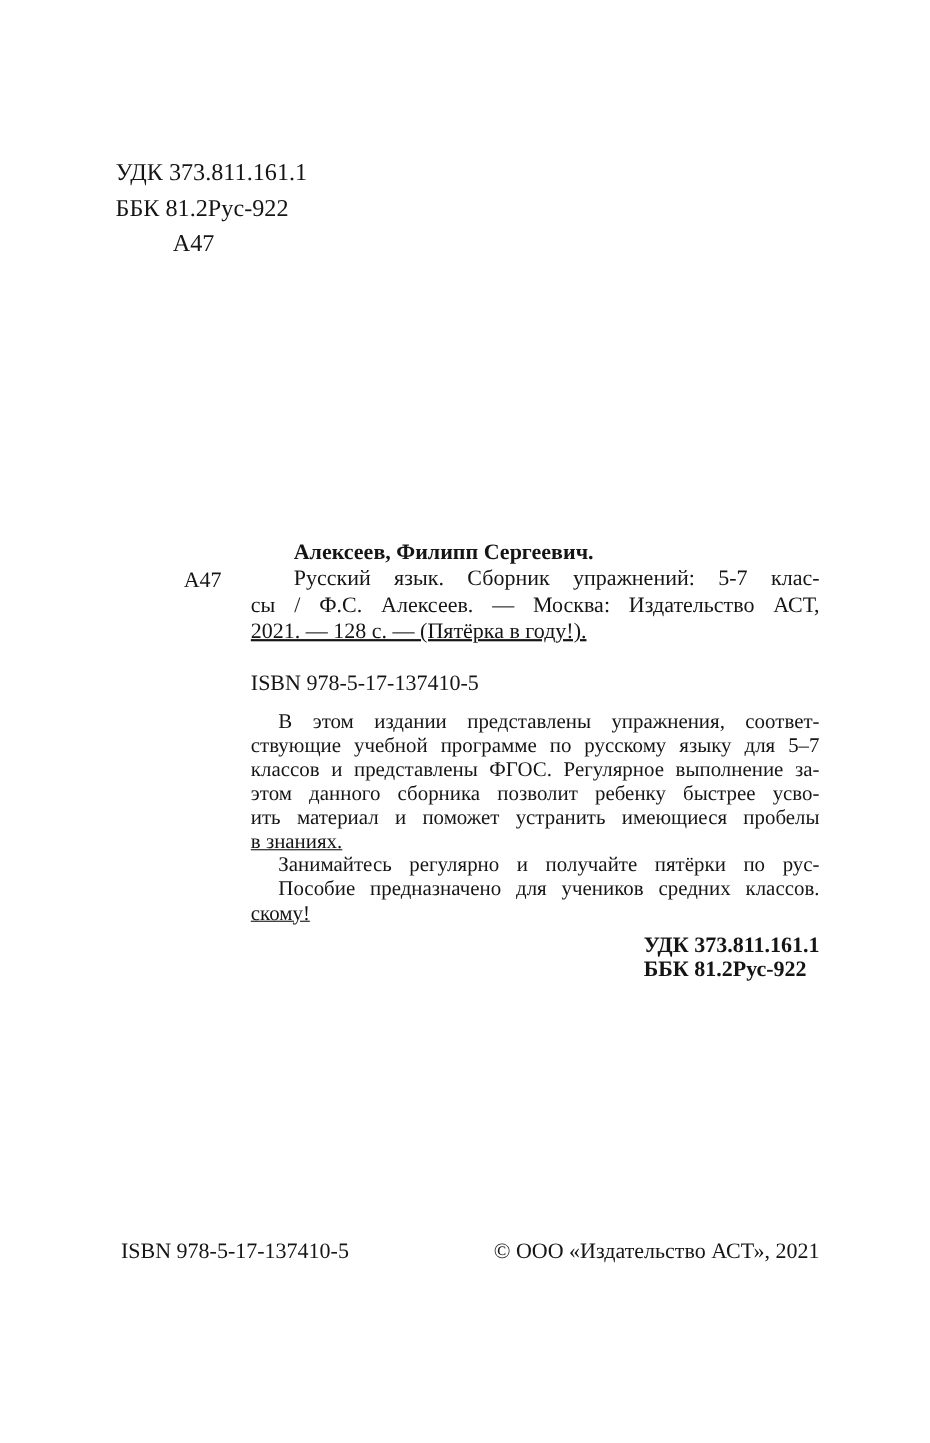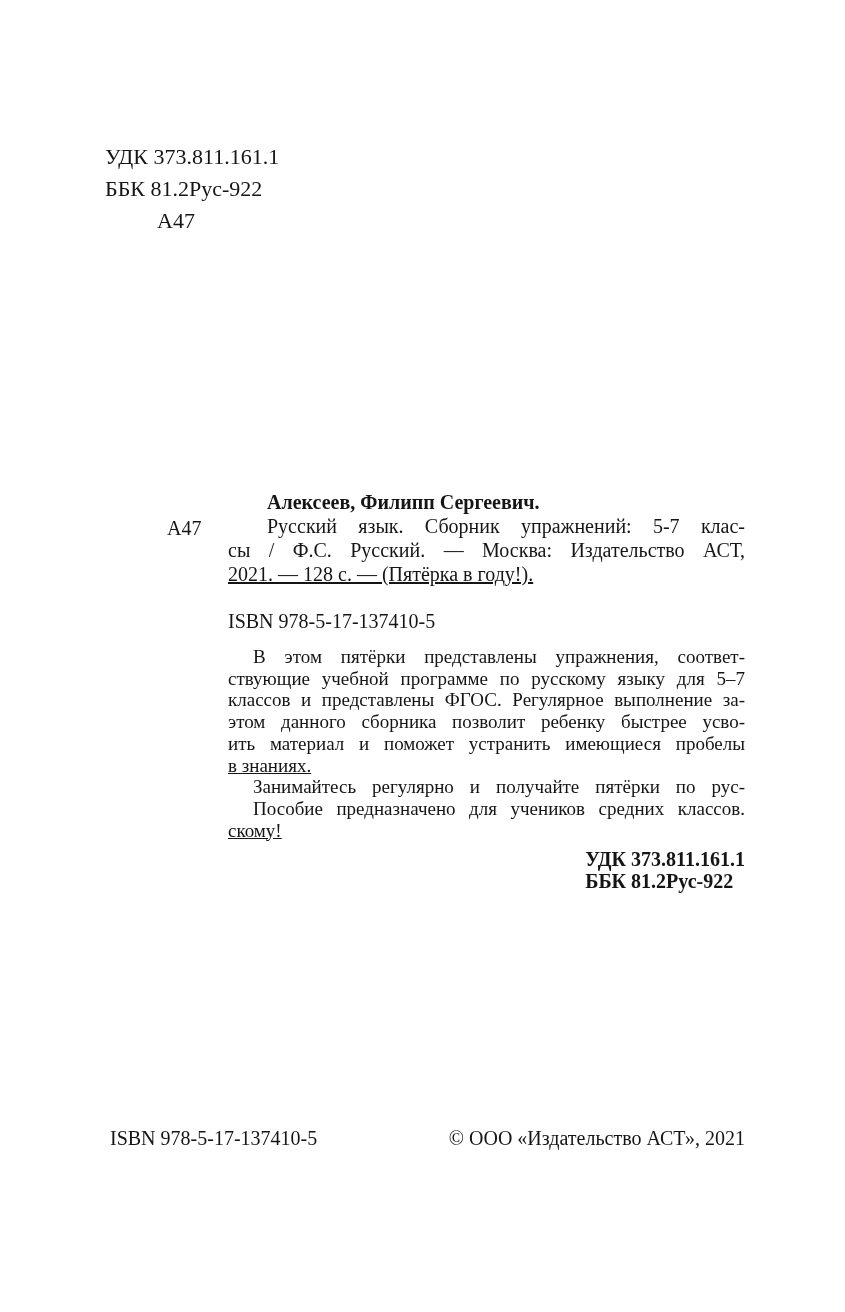--- a/index.html
+++ b/index.html
@@ -94,27 +94,27 @@
   <div>ББК 81.2Рус-922</div>
   <div class="code-indent">А47</div>
 </div>
 
 <div class="card">
   <div class="hang-code">А47</div>
 
   <div class="author-heading">Алексеев, Филипп Сергеевич.</div>
 
   <div class="jline ind-bib">Русский язык. Сборник упражнений: 5-7 клас-</div>
-  <div class="jline">сы / Ф.С. Русский. — Москва: Издательство АСТ,</div>
+  <div class="jline">сы / Ф.С. Алексеев. — Москва: Издательство АСТ,</div>
   <div class="plainline">2021. — 128 с. — (Пятёрка в году!).</div>
 
   <div class="isbn-line">ISBN 978-5-17-137410-5</div>
 
   <div class="annotation">
-    <div class="jline ind-par">В этом пятёрки представлены упражнения, соответ-</div>
+    <div class="jline ind-par">В этом издании представлены упражнения, соответ-</div>
     <div class="jline">ствующие учебной программе по русскому языку для 5–7</div>
     <div class="jline">классов и представлены ФГОС. Регулярное выполнение за-</div>
     <div class="jline">этом данного сборника позволит ребенку быстрее усво-</div>
     <div class="jline">ить материал и поможет устранить имеющиеся пробелы</div>
     <div class="plainline">в знаниях.</div>
     <div class="jline ind-par">Занимайтесь регулярно и получайте пятёрки по рус-</div>
     <div class="jline ind-par">Пособие предназначено для учеников средних классов.</div>
     <div class="plainline">скому!</div>
   </div>
 

